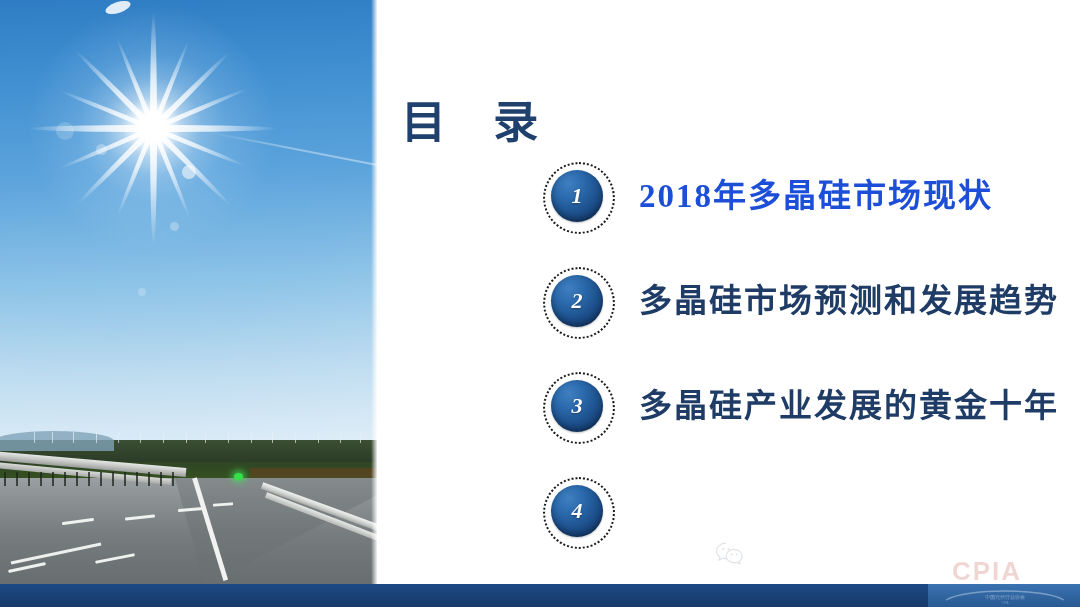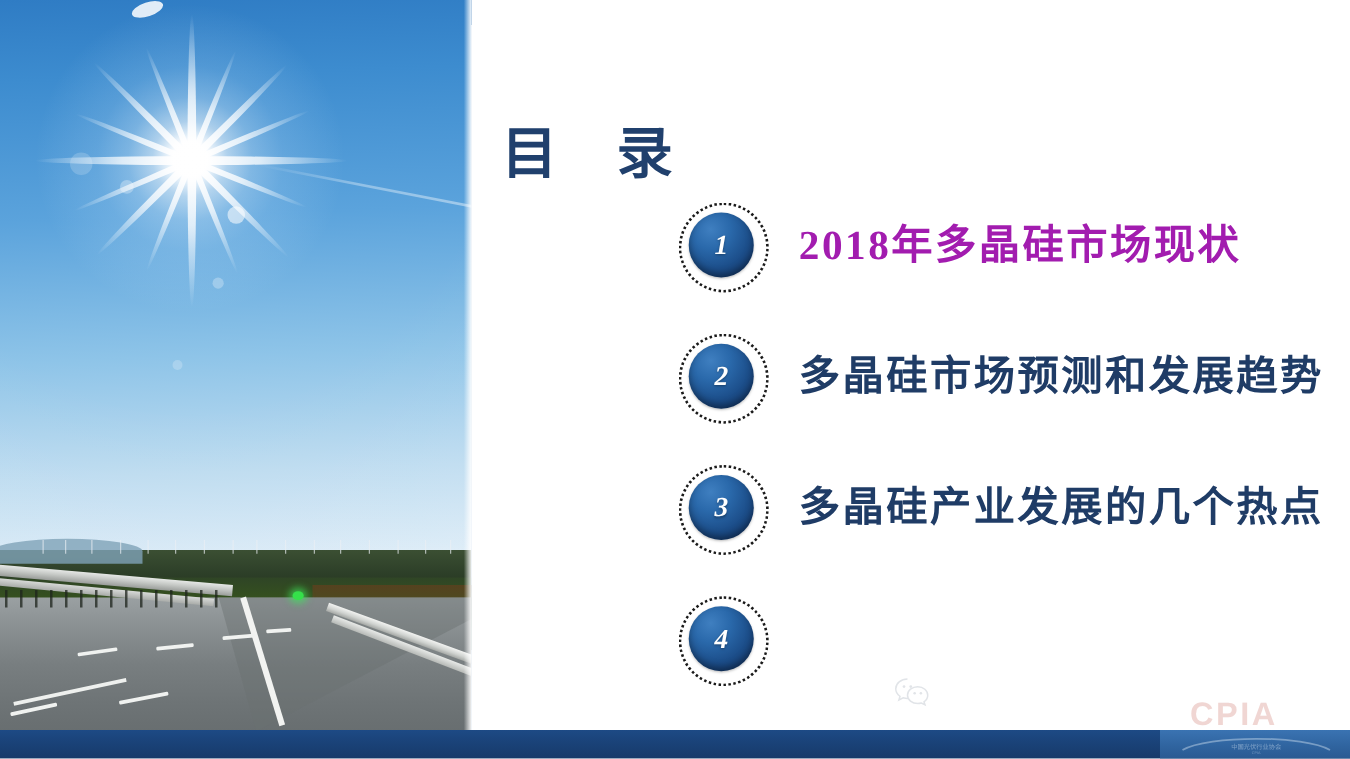--- a/index.html
+++ b/index.html
@@ -315,21 +315,21 @@
     position: absolute;
     left: 97px;
     top: 16px;
     font-family: "Liberation Serif", "DejaVu Serif", serif;
     font-size: 33px;
     font-weight: 700;
     letter-spacing: 2px;
     white-space: nowrap;
     color: #1f3c66;
   }
-  .toc-text.accent { color: #a21caf; }
+  .toc-text.accent { color: #1d4ed8; }
 
   
   .watermark {
     position: absolute;
     left: 715px;
     top: 541px;
     display: flex;
     align-items: center;
     gap: 7px;
     opacity: .62;
@@ -487,21 +487,21 @@
           <span class="disc">2</span>
         </div>
         <div class="toc-text">多晶硅市场预测和发展趋势</div>
       </div>
 
       <div class="toc-item">
         <div class="badge">
           <span class="ring"></span>
           <span class="disc">3</span>
         </div>
-        <div class="toc-text">多晶硅产业发展的几个热点</div>
+        <div class="toc-text">多晶硅产业发展的黄金十年</div>
       </div>
 
       <div class="toc-item">
         <div class="badge">
           <span class="ring"></span>
           <span class="disc">4</span>
         </div>
       </div>
 
     </div>

